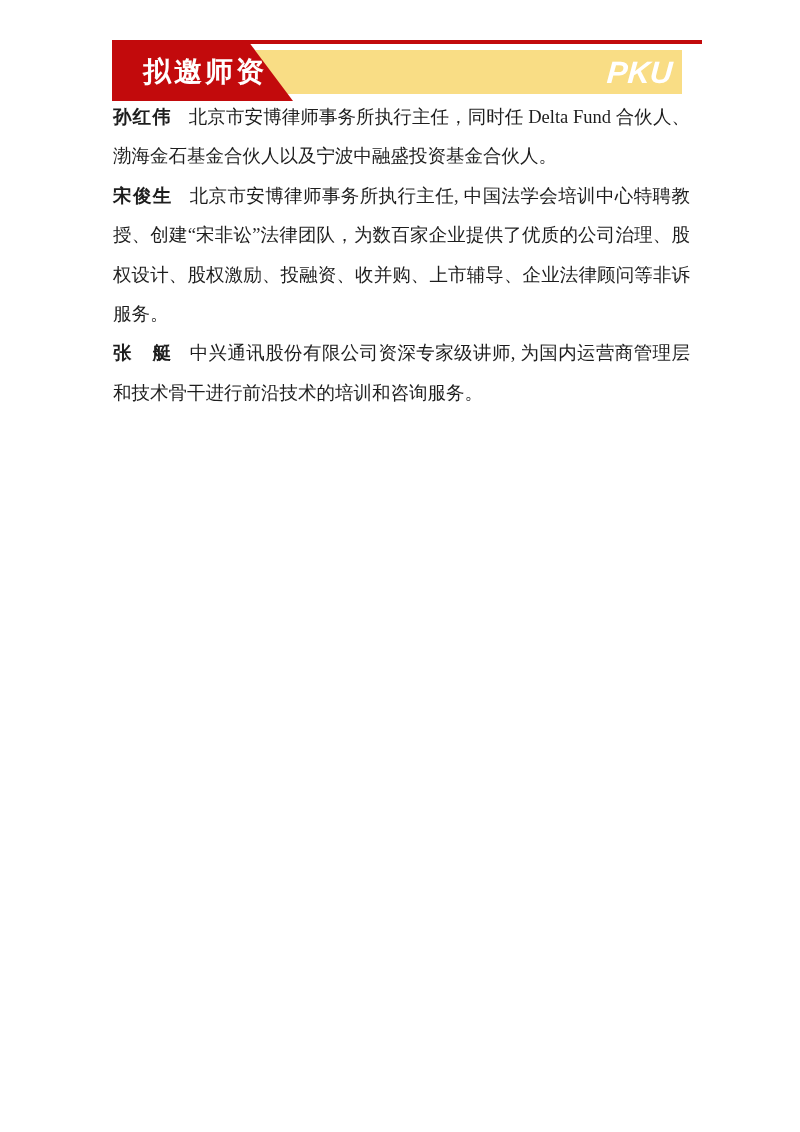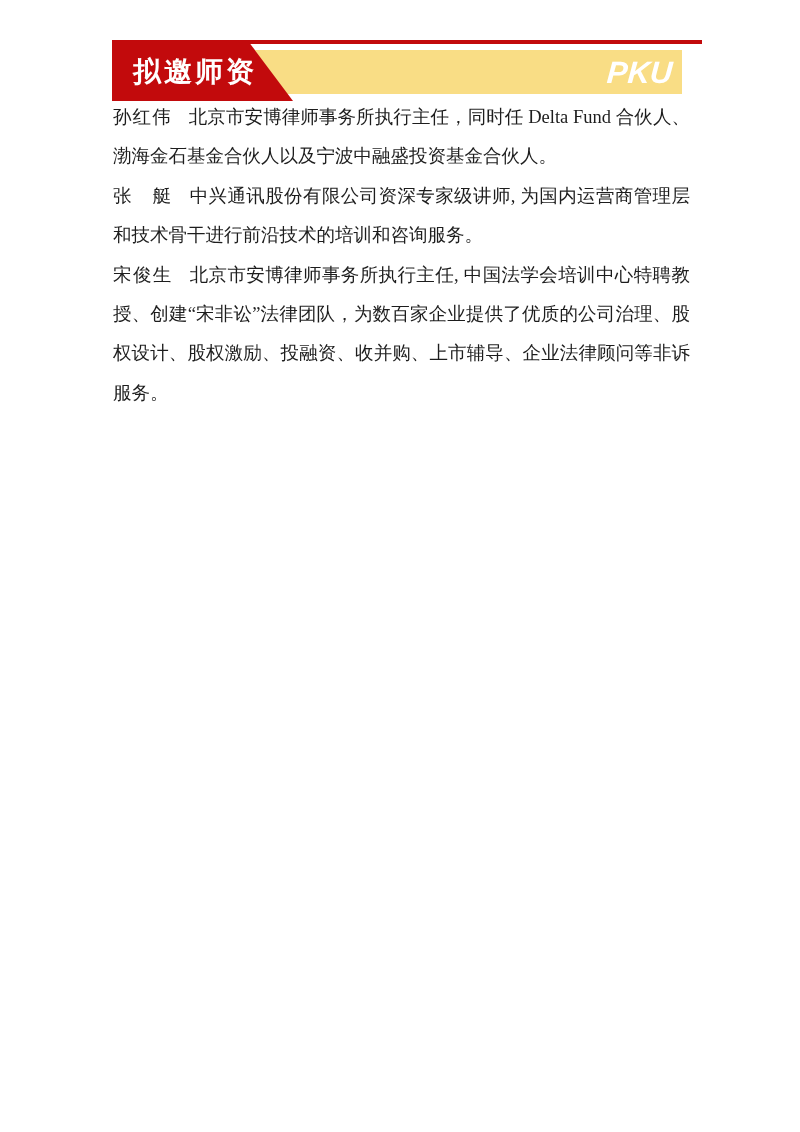--- a/index.html
+++ b/index.html
@@ -58,42 +58,42 @@
     background: #c20a0c;
     clip-path: polygon(0 0, 76% 0, 100% 100%, 0 100%);
     display: flex;
     align-items: center;
   }
   .ribbon-label {
     color: #ffffff;
     font-family: "Liberation Sans", "DejaVu Sans", sans-serif;
     font-weight: bold;
     font-size: 28px;
-    padding-left: 21px;
+    padding-left: 31px;
     letter-spacing: 3px;
     line-height: 1;
   }
 
   
   .faculty-list {
     position: absolute;
     left: 113px;
     top: 98px;
     width: 577px;
   }
   .faculty-entry {
     margin: 0;
     font-size: 18.5px;
     line-height: 39.4px;
     color: #1d1d1d;
     text-align: justify;
     text-justify: inter-ideograph;
   }
   .faculty-name {
-    font-weight: normal;
+    font-weight: bold;
     margin-right: 17px;
     letter-spacing: 1px;
     white-space: pre;
   }
 </style>
 </head>
 <body>
 
 <div class="page">
 
@@ -102,17 +102,17 @@
     <div class="gold-bar">
       <span class="pku-logo">PKU</span>
     </div>
     <div class="ribbon">
       <span class="ribbon-label">拟邀师资</span>
     </div>
   </header>
 
   <main class="faculty-list">
     <p class="faculty-entry"><strong class="faculty-name">孙红伟</strong><span>北京市安博律师事务所执行主任，同时任 Delta Fund 合伙人、渤海金石基金合伙人以及宁波中融盛投资基金合伙人。</span></p>
+    <p class="faculty-entry"><strong class="faculty-name">宋俊生</strong><span>北京市安博律师事务所执行主任, 中国法学会培训中心特聘教授、创建“宋非讼”法律团队，为数百家企业提供了优质的公司治理、股权设计、股权激励、投融资、收并购、上市辅导、企业法律顾问等非诉服务。</span></p>
     <p class="faculty-entry"><strong class="faculty-name">张　艇</strong><span>中兴通讯股份有限公司资深专家级讲师, 为国内运营商管理层和技术骨干进行前沿技术的培训和咨询服务。</span></p>
-    <p class="faculty-entry"><strong class="faculty-name">宋俊生</strong><span>北京市安博律师事务所执行主任, 中国法学会培训中心特聘教授、创建“宋非讼”法律团队，为数百家企业提供了优质的公司治理、股权设计、股权激励、投融资、收并购、上市辅导、企业法律顾问等非诉服务。</span></p>
   </main>
 
 </div>
 
 </body></html>

